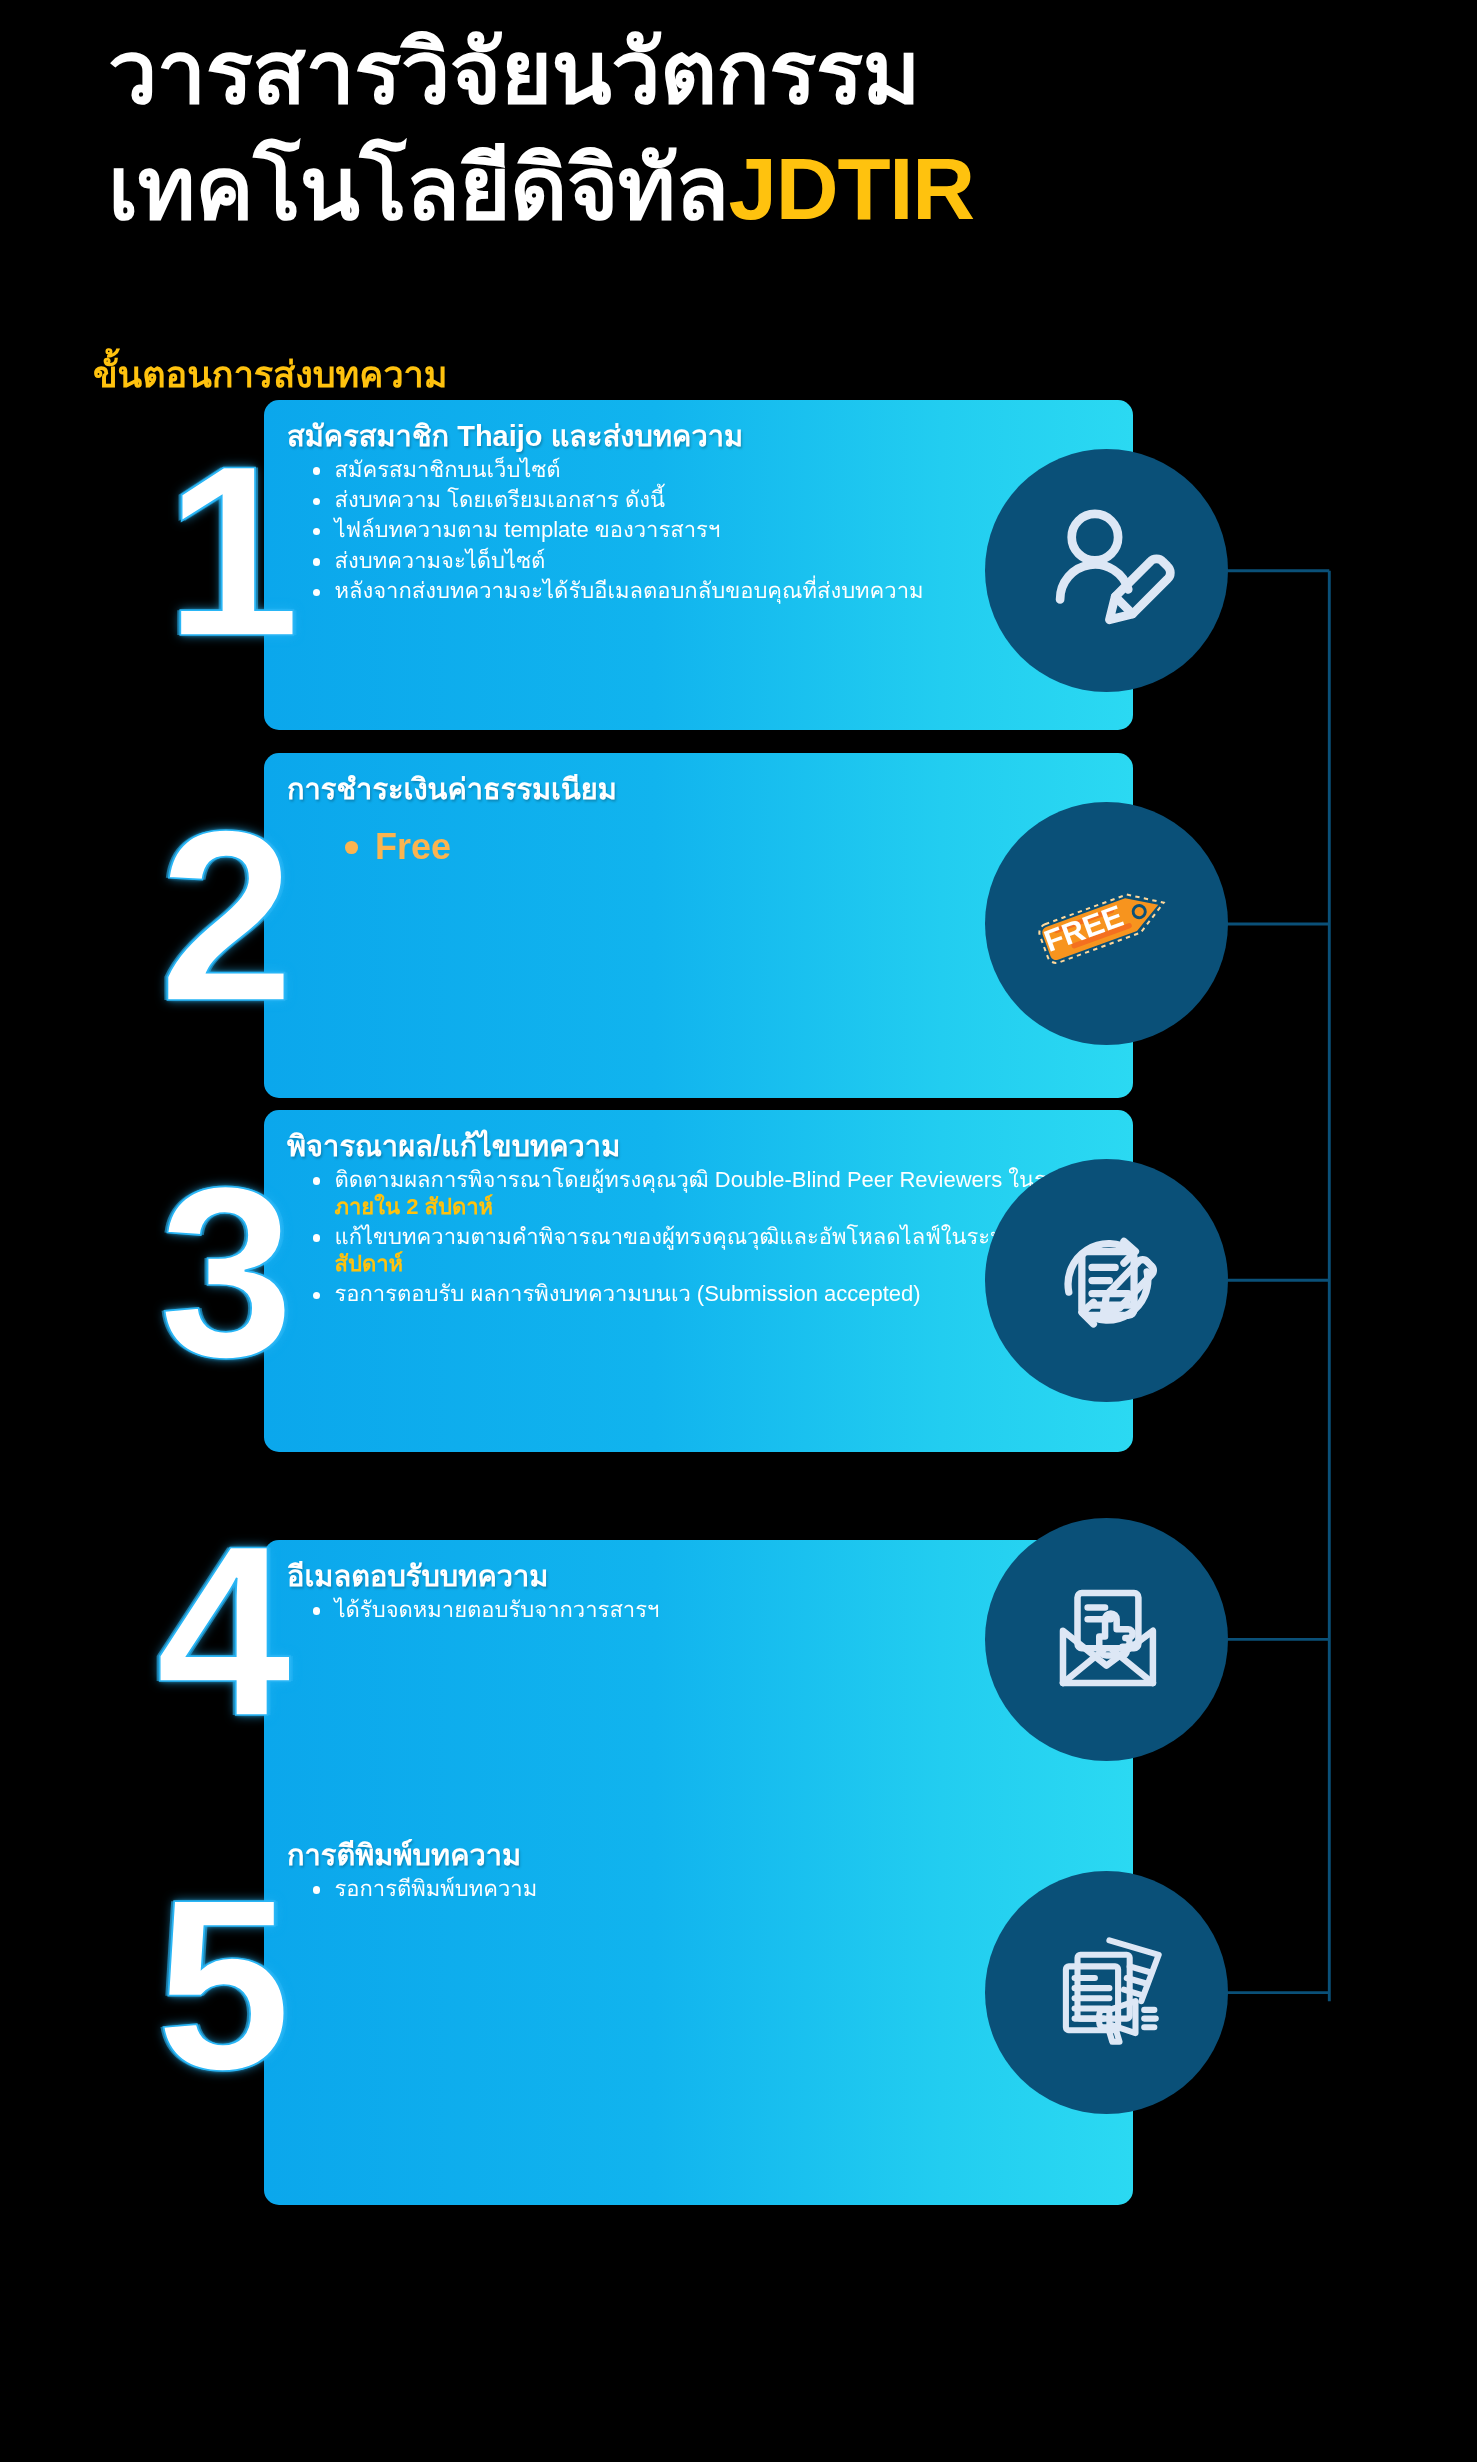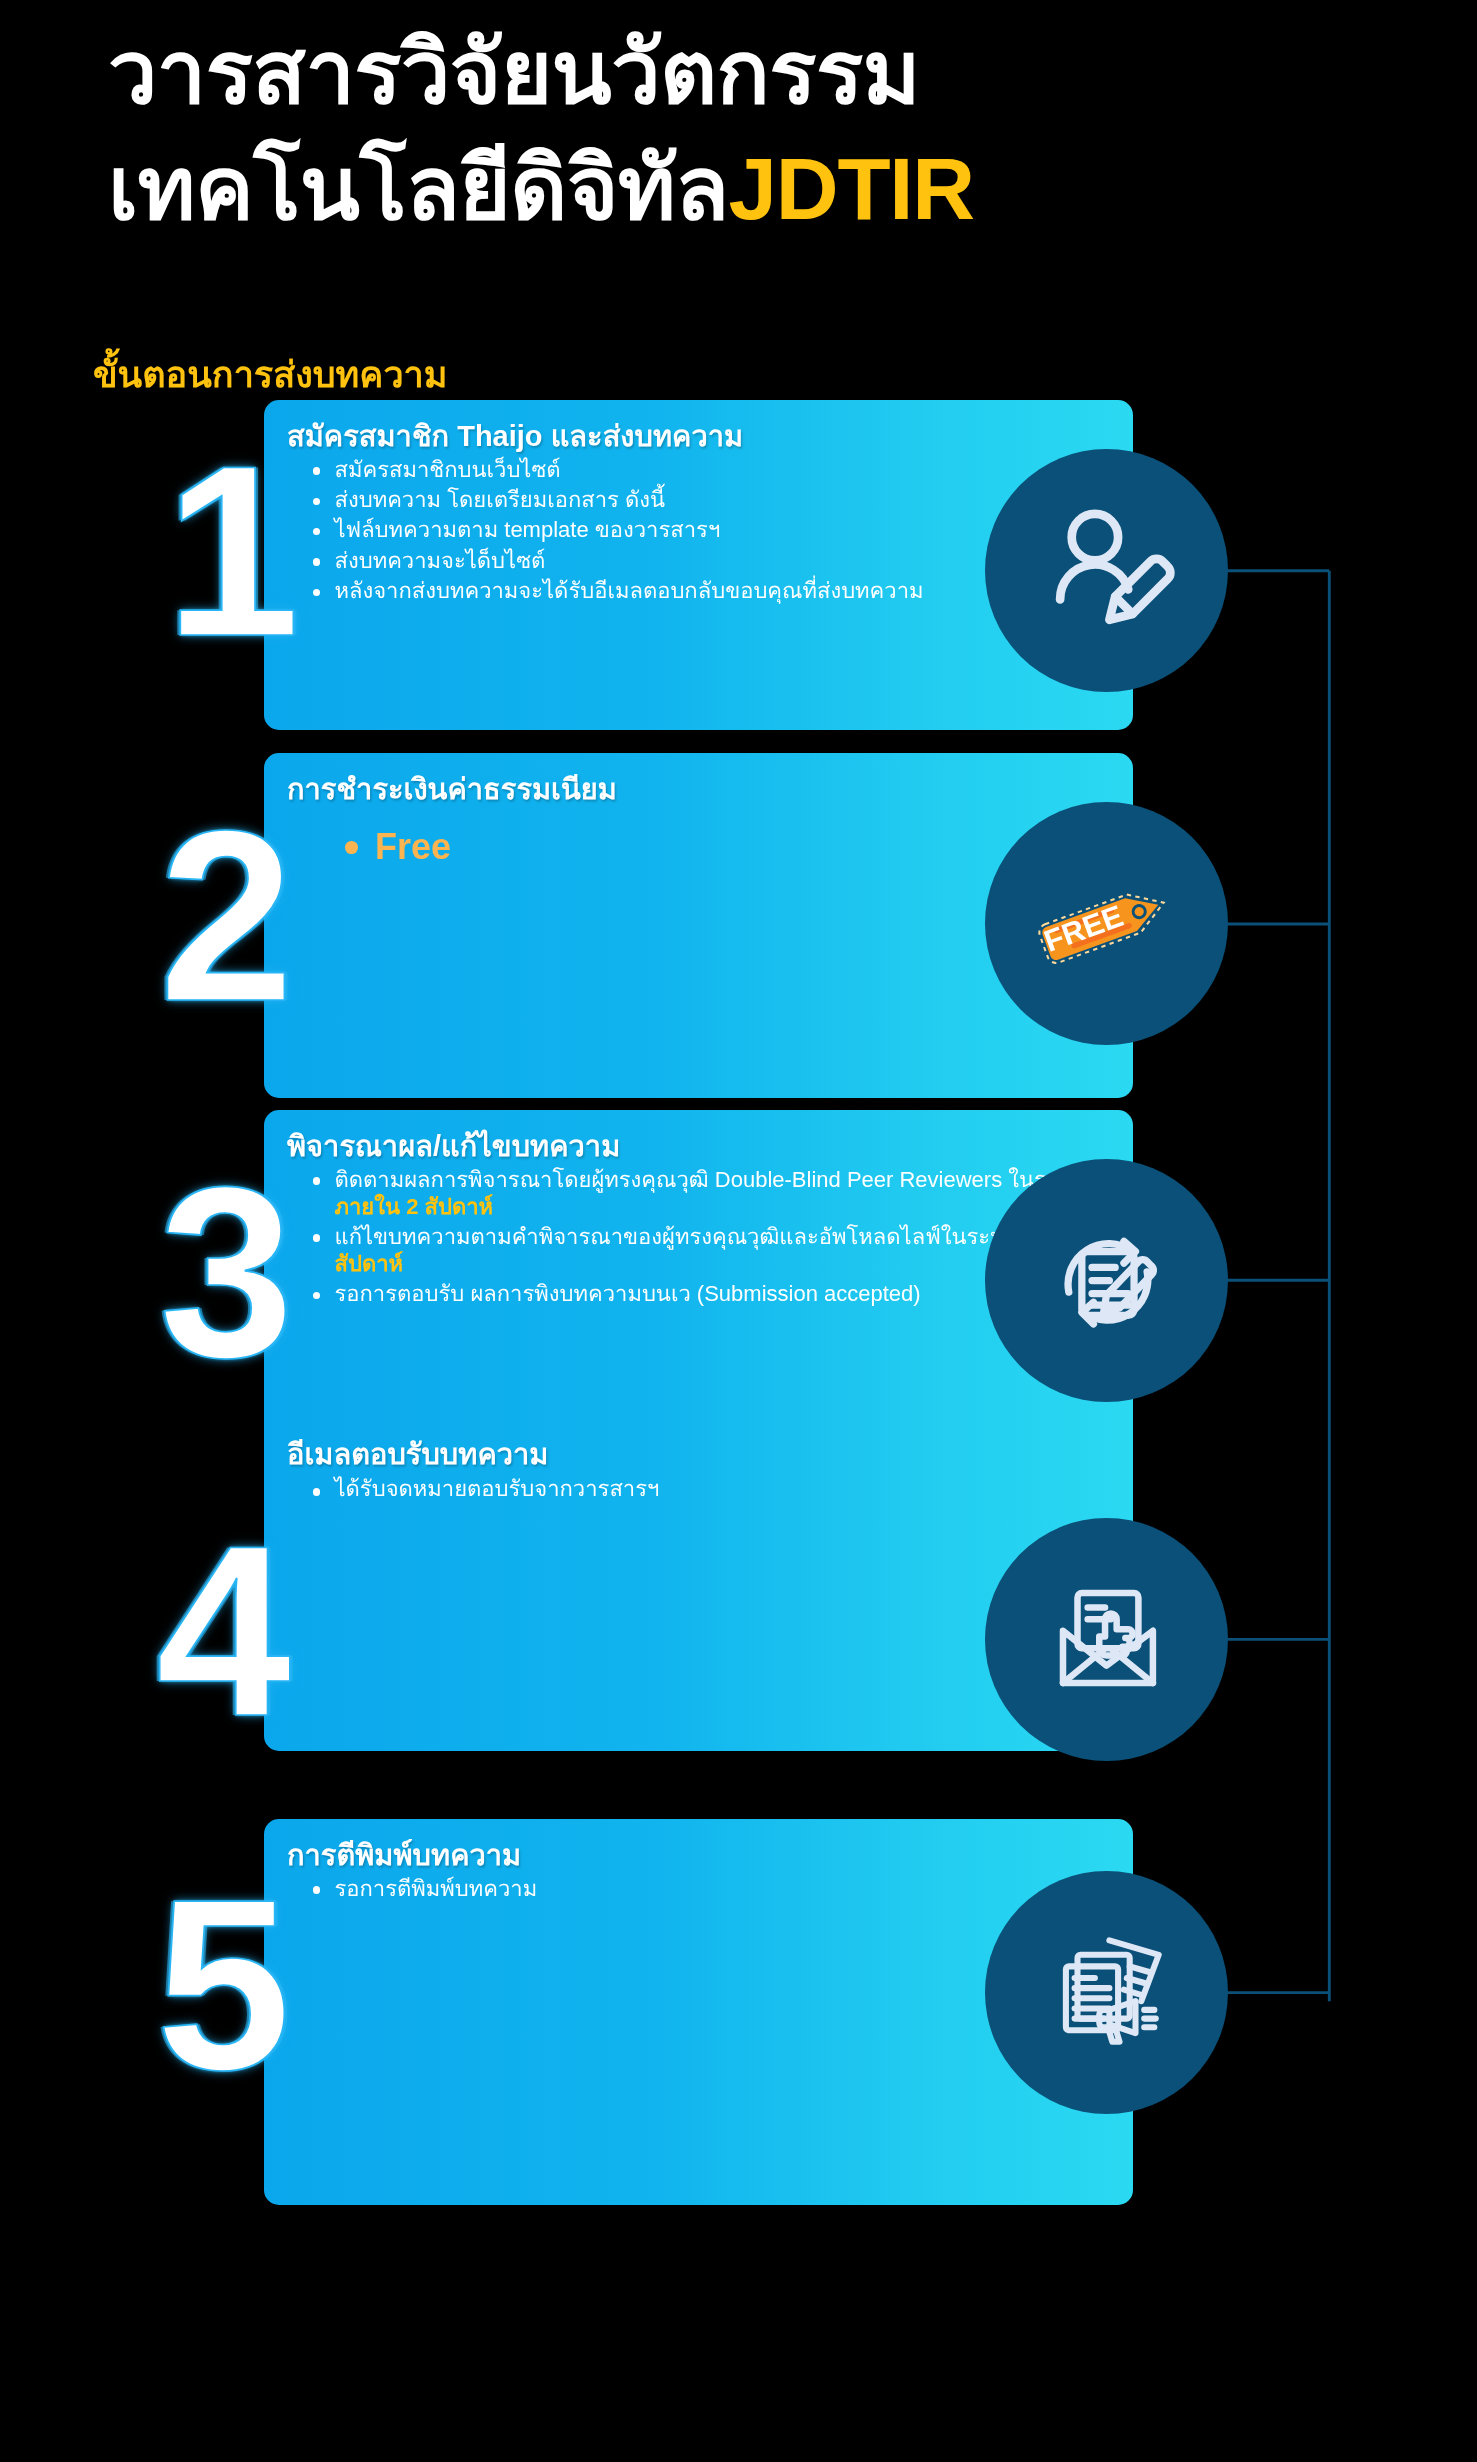--- a/index.html
+++ b/index.html
@@ -168,21 +168,21 @@
     <path d="M24 58 a28 28 0 0 1 44 -28"></path>
     <path d="M62 23 l8 7 -8 8"></path>
     <path d="M78 44 a28 28 0 0 1 -44 28"></path>
     <path d="M41 80 l-8 -8 8 -7"></path>
     <rect x="33" y="30" width="36" height="44" rx="4"></rect>
     <path d="M40 41 h16 M40 50 h12 M40 59 h25 M40 67 h25"></path>
     <path d="M50 60 l22 -23 a4 4 0 0 1 6 0 l3 3 a4 4 0 0 1 0 6 L59 69 l-11 3 Z" fill="none"></path>
   </svg>
 </div>
 
-<div class="card" style="top:1421px;height:330px;font-family:Liberation Mono, monospace;">
+<div class="card" style="top:1540px;height:330px;">
   <div class="card-inner">
     <div class="card-title">อีเมลตอบรับบทความ</div>
     <ul class="bullets">
       <li>ได้รับจดหมายตอบรับจากวารสารฯ</li>
     </ul>
   </div>
 </div>
 <div class="num" style="left:156px;top:1509px;">4</div>
 <div class="icon-circle" style="left:985px;top:1518px;">
   <svg viewBox="0 0 100 100" stroke="#DDE7F5" stroke-width="4.5" fill="none" stroke-linecap="round" stroke-linejoin="round">

